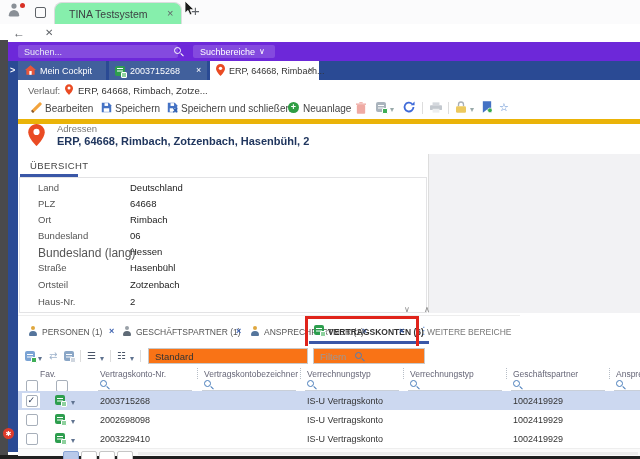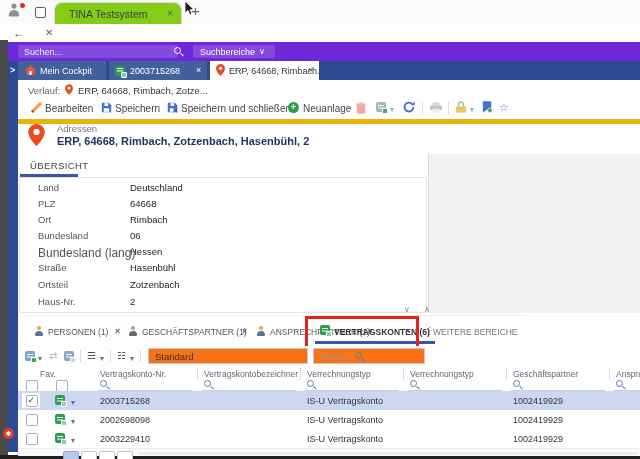--- a/index.html
+++ b/index.html
@@ -19,21 +19,21 @@
   .person{position:absolute;width:10px;height:10px}
   .person::before{content:"";position:absolute;left:3px;top:0;width:4px;height:4px;border-radius:50%;background:var(--head,#dfa73e)}
   .person::after{content:"";position:absolute;left:1px;top:4.5px;width:8px;height:5px;border-radius:4px 4px 1px 1px;background:var(--body,#55759c)}
   .sheet{position:absolute;width:10px;height:10px;border-radius:2px;background:var(--sh,#2d9e4e)}
   .sheet::before{content:"";position:absolute;left:2px;top:2.5px;width:6px;height:1.2px;background:#fff;box-shadow:0 2.5px 0 #fff}
   .sheet::after{content:"";position:absolute;right:-2px;bottom:-2px;width:4px;height:4px;background:var(--dot,#cfd6df);border:1px solid #fff;border-radius:1px}
   .ibox{position:absolute;border:1px solid #c6c6c6;background:#f97316;box-sizing:border-box}
   input{font-family:inherit;outline:none}
   .x{position:absolute;font-size:9px;line-height:9px;color:#3a5fae;font-weight:bold}
   
-  .btab{position:absolute;left:54px;top:2px;width:128px;height:28px;background:#84cc16;border:1px solid #dcdcde;border-bottom:none;border-radius:8px 8px 0 0;box-sizing:border-box}
+  .btab{position:absolute;left:54px;top:2px;width:128px;height:28px;background:#86efac;border:1px solid #dcdcde;border-bottom:none;border-radius:8px 8px 0 0;box-sizing:border-box}
   .searchbox::placeholder,.fl::placeholder{color:#e9edf6}
   .fl2::placeholder{color:#999}
 </style>
 </head>
 <body>
 
 <div class="r" style="left:0;top:0;width:640px;height:24px;background:#fbfbfc">
   <span class="person" style="left:9px;top:5px;--head:#8a9097;--body:#8a9097;transform:scale(1.3)"></span>
   <span class="r" style="left:20px;top:3px;width:5px;height:5px;border-radius:50%;background:#d93025"></span>
   <span class="r" style="left:35px;top:7px;width:9px;height:9px;border:1.5px solid #5f6368;border-radius:2px"></span>
@@ -174,21 +174,21 @@
   <span class="tx" style="left:130px;top:262px;font-size:9.5px;color:#222">Hasenbühl</span>
   <span class="tx" style="left:38px;top:279px;font-size:9.5px;color:#555">Ortsteil</span>
   <span class="tx" style="left:130px;top:279px;font-size:9.5px;color:#222">Zotzenbach</span>
   <span class="tx" style="left:38px;top:296px;font-size:9.5px;color:#555">Haus-Nr.</span>
   <span class="tx" style="left:130px;top:296px;font-size:9.5px;color:#222">2</span>
 </div>
 
 <span class="tx" style="left:404px;top:305px;font-size:8px;color:#888">∨</span>
 <span class="tx" style="left:424px;top:305px;font-size:8px;color:#888">∧</span>
 
-<div class="r" style="left:24px;top:315px;width:502px;height:31px;background:#fff;border-top:1px solid #eee">
+<div class="r" style="left:18px;top:315px;width:502px;height:31px;background:#fff;border-top:1px solid #eee">
   <span class="person" style="left:10px;top:10px;--head:#dfa73e;--body:#55759c"></span>
   <span class="tx" style="left:24px;top:11px;font-size:8.5px;color:#555">PERSONEN (1)</span>
   <span class="x" style="left:91px;top:11px">×</span>
   <span class="person" style="left:104px;top:10px;--head:#9aa1a8;--body:#5f6b77"></span>
   <span class="tx" style="left:118px;top:11px;font-size:8.5px;color:#555">GESCHÄFTSPARTNER (1)</span>
   <span class="x" style="left:218px;top:11px">×</span>
   <span class="person" style="left:232px;top:10px;--head:#dfa73e;--body:#55759c"></span>
   <span class="tx" style="left:246px;top:11px;font-size:8.5px;color:#555">ANSPRECHPARTNER (1)</span>
   <span class="x" style="left:344px;top:11px">×</span>
   <span class="sheet" style="left:296px;top:9px;--dot:#8fd19e"></span>

